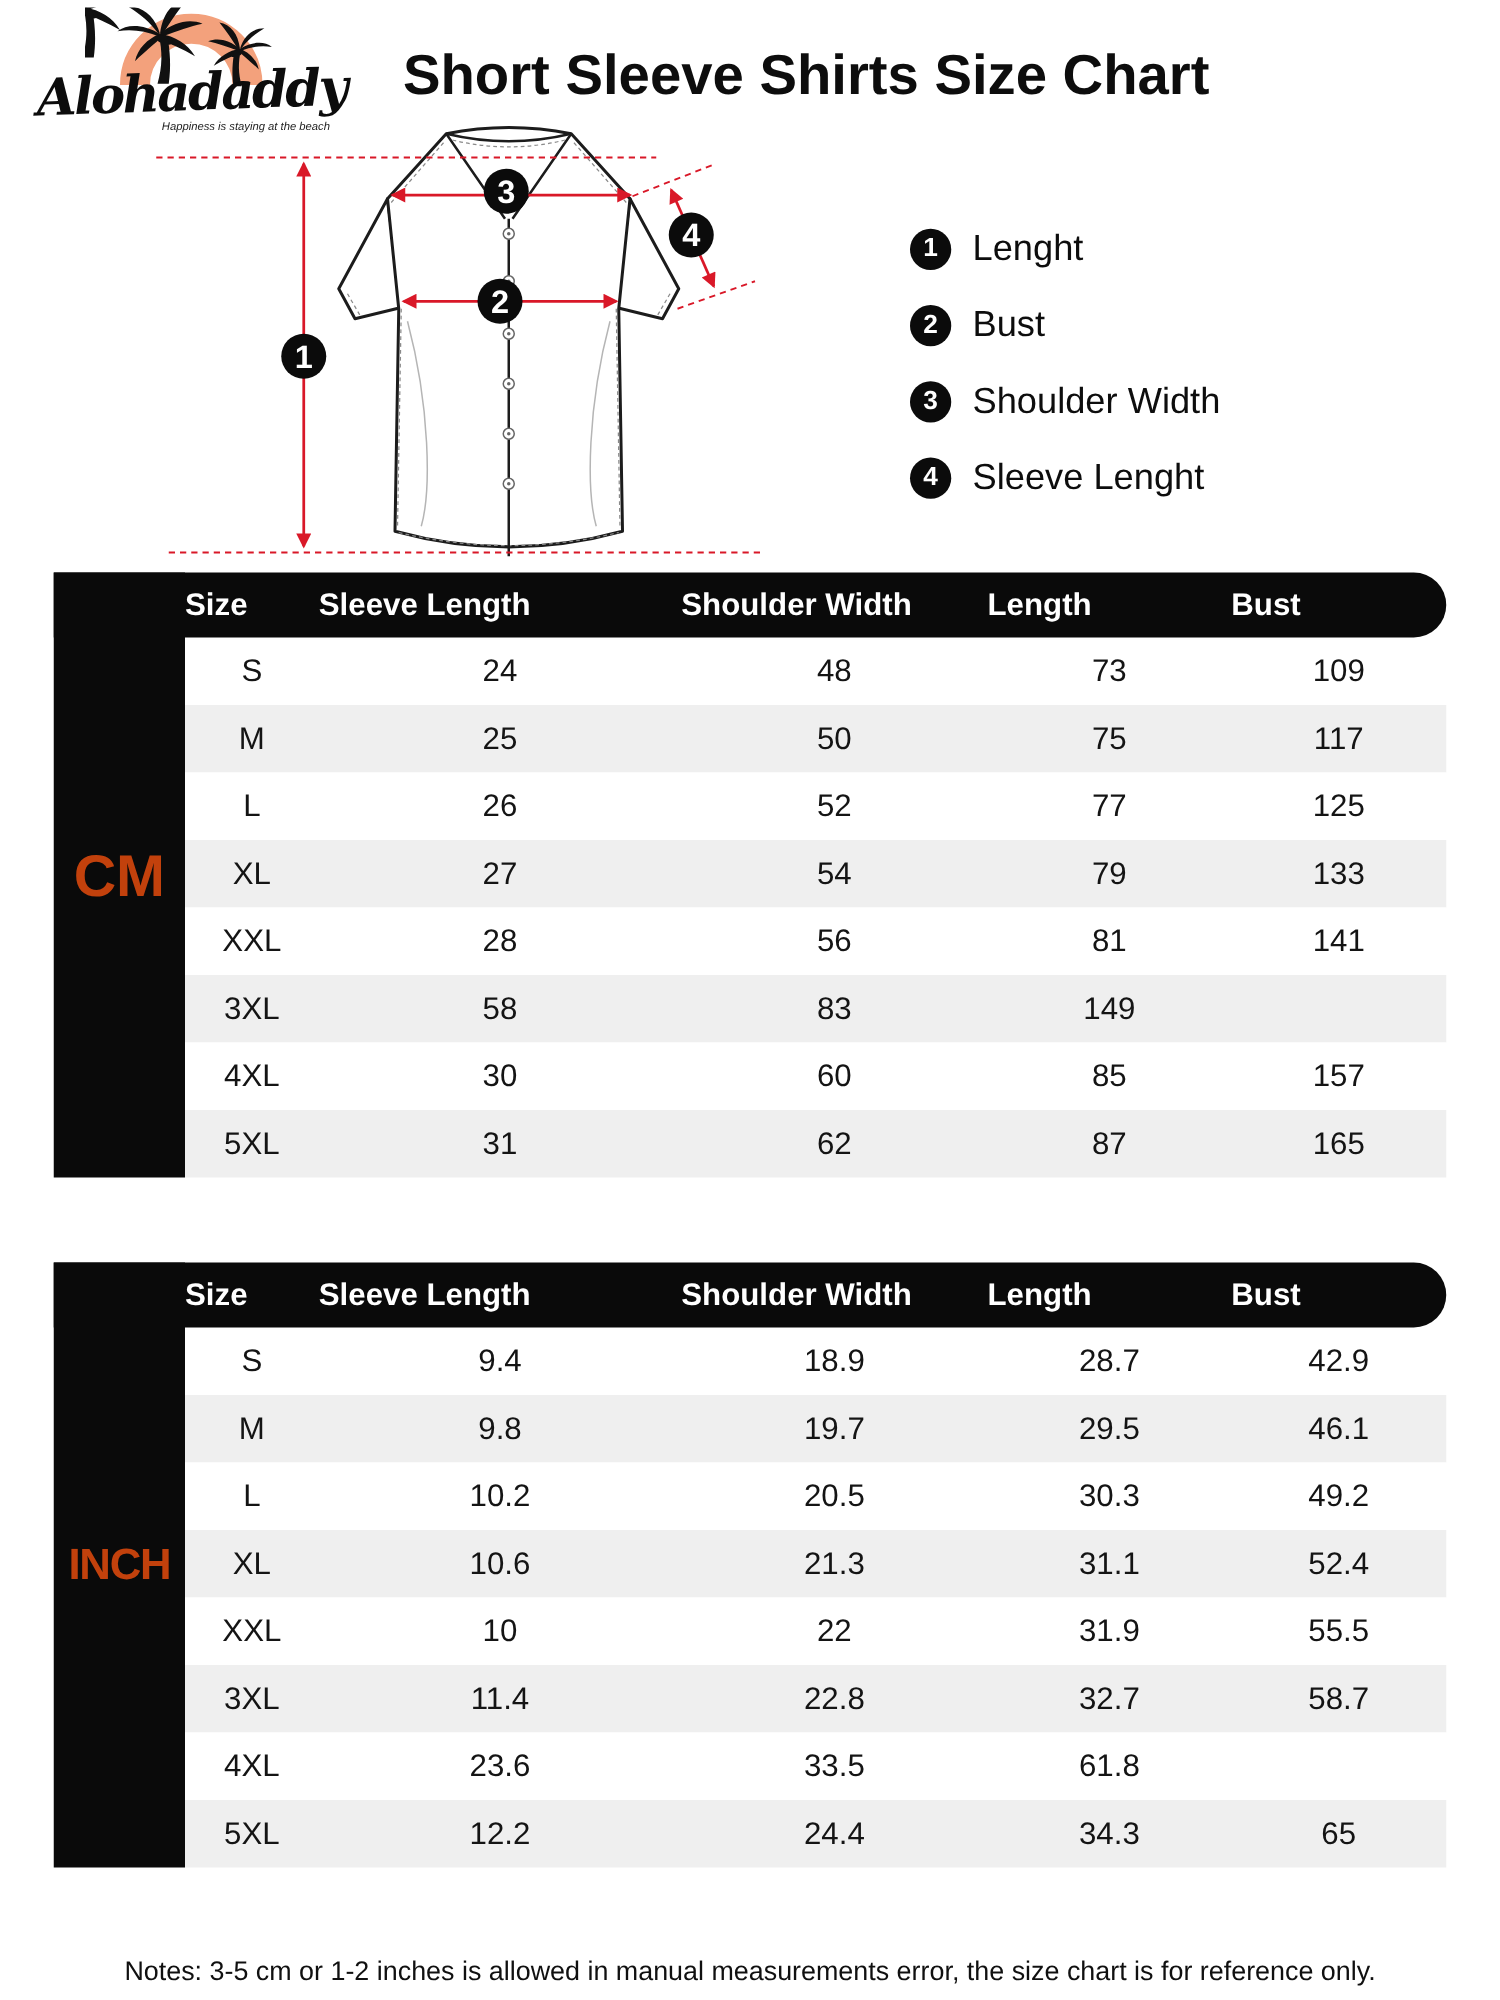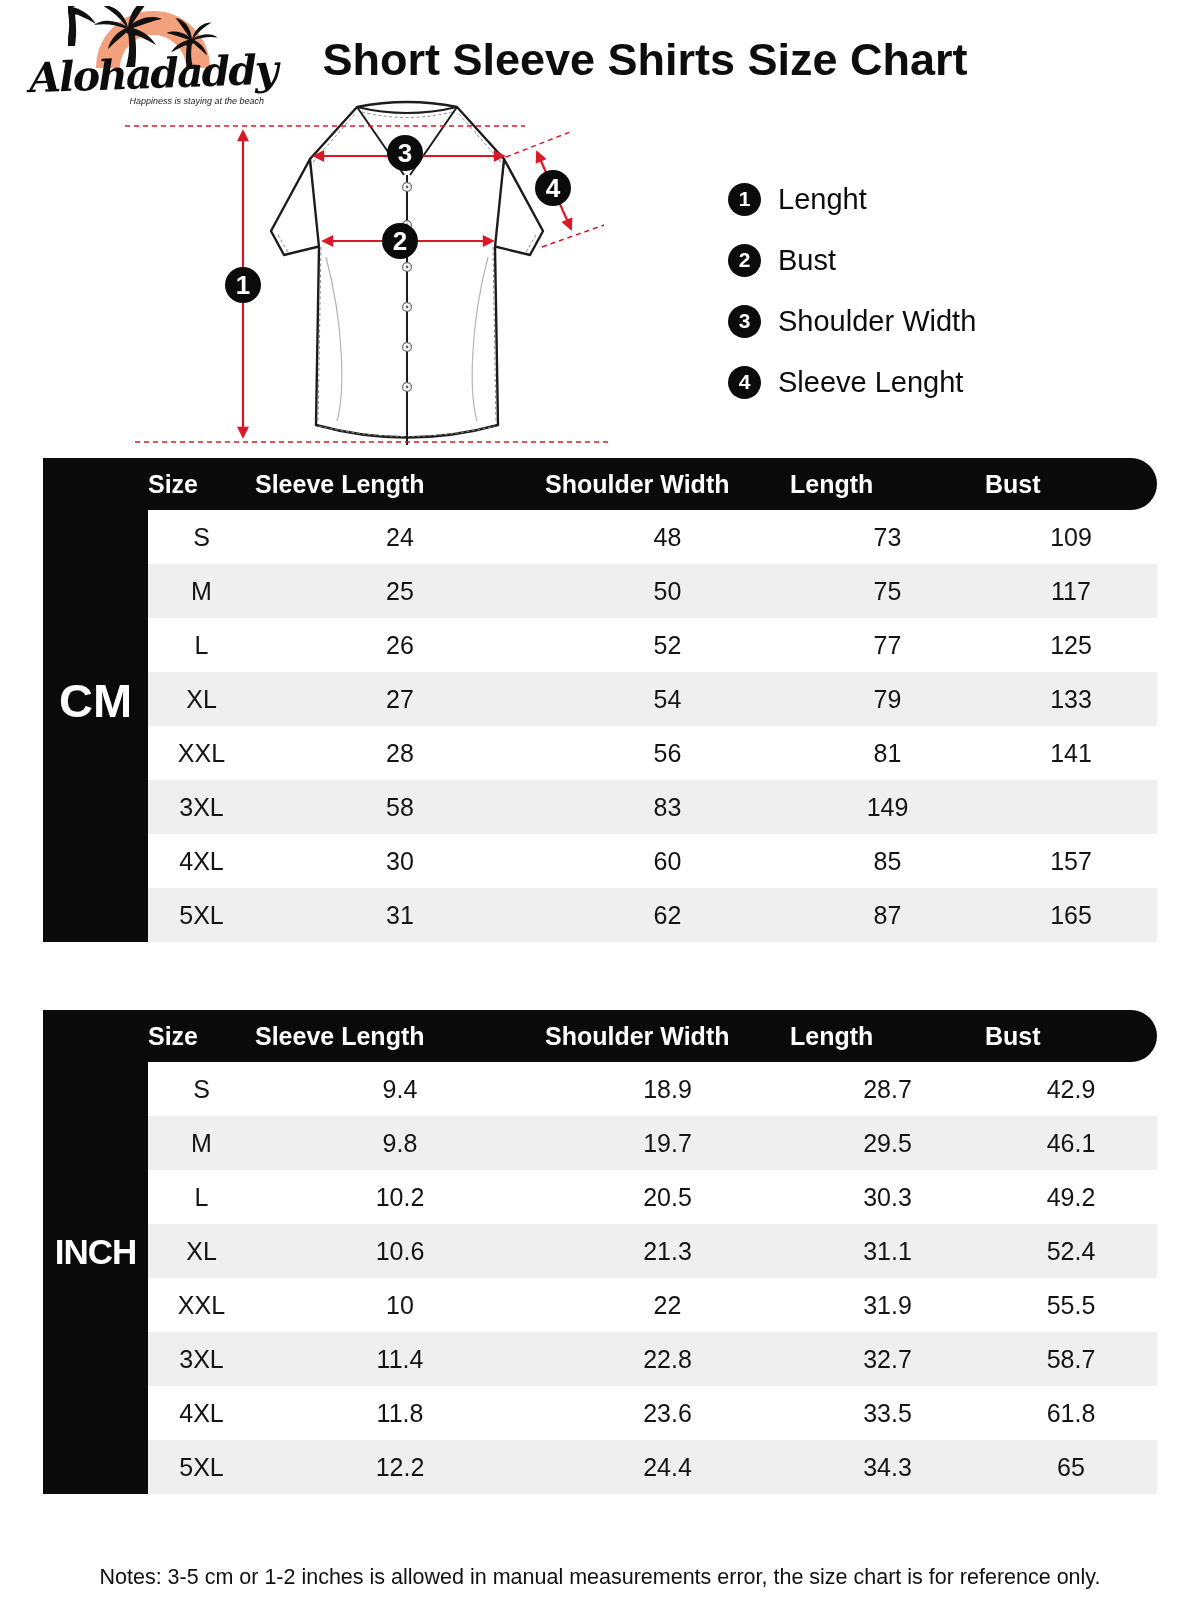--- a/index.html
+++ b/index.html
@@ -51,21 +51,21 @@
   }
   .ltext{font-size:29px;color:#0d0d0d;}
   
   .size-table{position:absolute;left:43px;width:1114px;height:484px;}
   .table-cm{top:458px;}
   .table-inch{top:1010px;}
   .band{
     position:absolute;left:0;top:0;bottom:0;width:105px;background:var(--table-black);
     display:flex;align-items:center;justify-content:center;z-index:2;
   }
-  .unit{color:#ffffff;font-weight:bold;}
+  .unit{color:#c2410c;font-weight:bold;}
   .table-cm .unit{font-size:47px;}
   .table-inch .unit{font-size:35px;letter-spacing:-1px;}
   .thead{height:52px;background:var(--table-black);border-radius:0 26px 26px 0;position:relative;z-index:1;}
   .hcells{display:grid;grid-template-columns:107px 290px 245px 195px 172px;margin-left:105px;height:100%;align-items:center;}
   .hcell{color:#fff;font-weight:bold;font-size:25px;}
   .tbody{margin-left:105px;}
   .trow{display:grid;grid-template-columns:107px 290px 245px 195px 172px;height:54px;align-items:center;background:#fff;}
   .trow:nth-child(even){background:var(--row-alt);}
   .cell{text-align:center;font-size:25px;color:#141414;}
   
@@ -307,21 +307,20 @@
     </div>
       <div class="trow">
       <span class="cell">3XL</span>
       <span class="cell">11.4</span>
       <span class="cell">22.8</span>
       <span class="cell">32.7</span>
       <span class="cell">58.7</span>
     </div>
       <div class="trow">
       <span class="cell">4XL</span>
-      <span class="cell">11.8</span>
       <span class="cell">23.6</span>
       <span class="cell">33.5</span>
       <span class="cell">61.8</span>
     </div>
       <div class="trow">
       <span class="cell">5XL</span>
       <span class="cell">12.2</span>
       <span class="cell">24.4</span>
       <span class="cell">34.3</span>
       <span class="cell">65</span>

